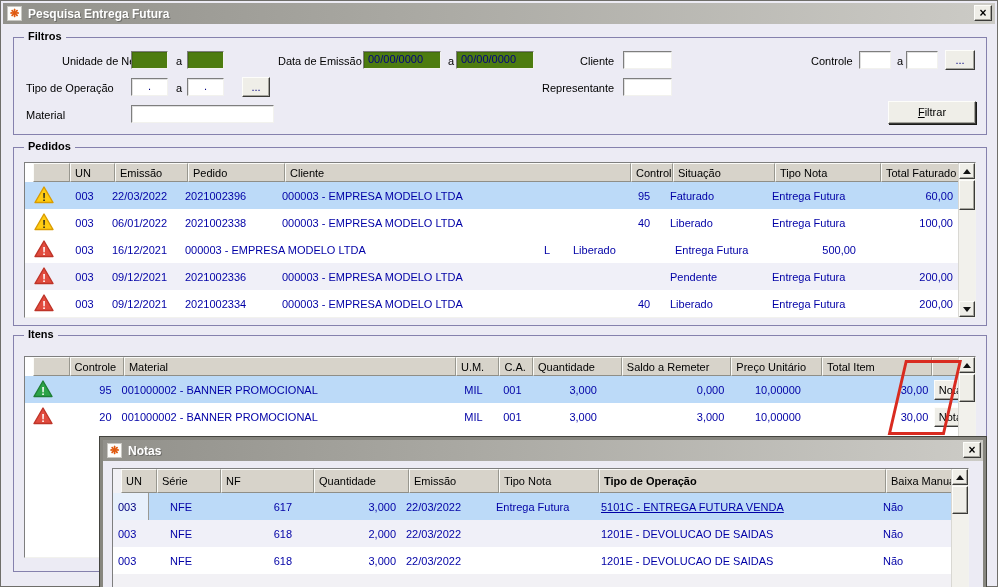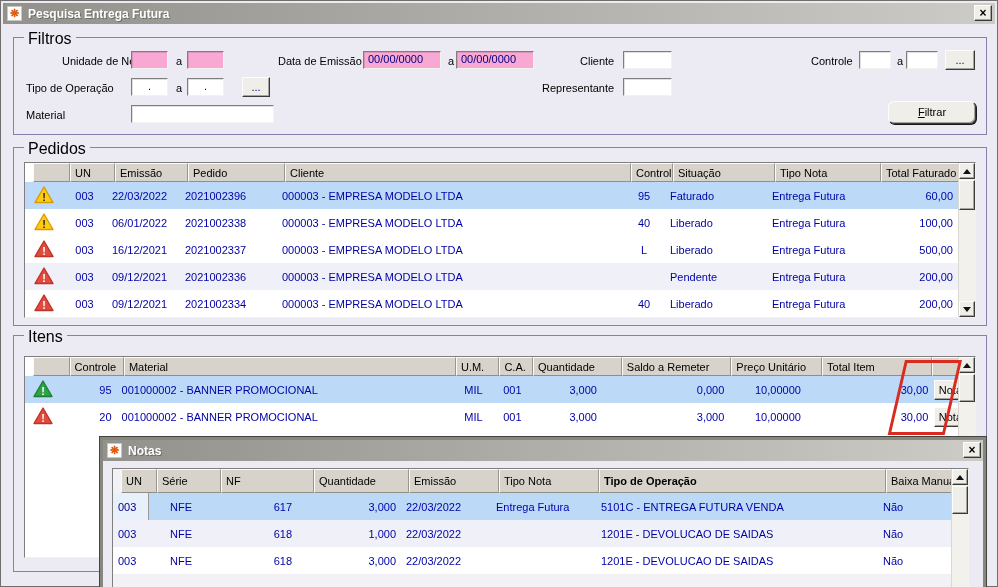--- a/index.html
+++ b/index.html
@@ -18,36 +18,36 @@
   .title-text { color:#FFFFFF; font-weight:bold; font-size:12px; margin-left:6px;
                 text-shadow:1px 1px 0 rgba(60,60,60,.45); }
   .close-btn { position:absolute; right:4px; top:2px; width:18px; height:16px;
                background:#EFEEE8; border:1px solid; border-color:#FDFDFA #3A3A38 #3A3A38 #FDFDFA;
                box-shadow:inset -1px -1px 0 #A5A49D; color:#000; font-size:12px; font-weight:bold;
                line-height:14px; text-align:center; cursor:default; }
 
   
   .groupbox { position:absolute; border:1px solid #8581AD; }
   .legend { position:absolute; left:10px; top:-8px; background:#ECEBF4; padding:0 4px;
-            font-size:16px; font-weight:normal; color:#000; }
+            font-size:11px; font-weight:bold; color:#000; }
 
   
   .flabel { position:absolute; font-size:11px; color:#000; white-space:nowrap; }
   .tfield { position:absolute; background:#FFF; border:1px solid;
             border-color:#7E7E7E #F2F2EE #F2F2EE #7E7E7E;
             box-shadow:inset 1px 1px 0 rgba(0,0,0,.12);
             font-family:"Liberation Sans", sans-serif;
             font-size:11px; color:#000080; padding:1px 4px; }
-  .tfield.yellow { background:#f9a8d4; }
+  .tfield.yellow { background:#4d7c0f; }
   .tfield.center { text-align:center; }
   .btn { position:absolute; background:#EFEEE8; border:1px solid;
          border-color:#FDFDFA #3A3A38 #3A3A38 #FDFDFA;
          box-shadow:inset -1px -1px 0 #A5A49D;
          font-size:11px; color:#000; text-align:center; cursor:default; }
-  .btn-strong { box-shadow:inset -1px -1px 0 #A5A49D, 1px 1px 0 #1A1A18;border-radius:6px; }
+  .btn-strong { box-shadow:inset -1px -1px 0 #A5A49D, 1px 1px 0 #1A1A18; }
   .uline1::first-letter { text-decoration:underline; }
 
   
   .grid { position:absolute; background:#FFF; border:1px solid;
           border-color:#7E7E7E #F2F2EE #F2F2EE #7E7E7E; overflow:hidden; }
   .thead { display:flex; height:19px;padding-left:8px; }
   .thead.tall { height:24px; }
   .hcell { background:#D7D3CA; border-top:1px solid #FBFBF8; border-left:1px solid #FBFBF8;
            border-right:1px solid #98978F; border-bottom:1px solid #8F8E87;
            display:flex; align-items:center; padding:0 4px; font-size:11px; color:#000;
@@ -213,21 +213,20 @@
 
         <div class="trow">
           <div class="tcell pc0 iconcell">
               <span><svg class="wicon" viewBox="0 0 20 18">
                   <path d="M10 1 L19 16.5 L1 16.5 Z" fill="#E14B3E" stroke="#BE3428" stroke-width="1.4" stroke-linejoin="round"></path>
                   <text x="10" y="14.5" text-anchor="middle" font-size="11" font-weight="bold" fill="#FFF">!</text>
                 </svg></span>
             </div>
           <div class="tcell pc1 c">003</div>
           <div class="tcell pc2">16/12/2021</div>
-          <div class="tcell pc3">2021002337</div>
           <div class="tcell pc4">000003 - EMPRESA MODELO LTDA</div>
           <div class="tcell pc5 c">L</div>
           <div class="tcell pc6">Liberado</div>
           <div class="tcell pc7">Entrega Futura</div>
           <div class="tcell pc8 r">500,00</div>
         </div>
 
         <div class="trow alt">
           <div class="tcell pc0 iconcell">
               <span><svg class="wicon" viewBox="0 0 20 18">
@@ -362,29 +361,29 @@
         <div class="hcell nc7">Baixa Manual</div>
       </div>
 
       <div class="trow sel">
         <div class="tcell nc0 cell-focus">003</div>
         <div class="tcell nc1 c">NFE</div>
         <div class="tcell nc2 r" style="padding-right:14px;text-align:right;">617</div>
         <div class="tcell nc3 r">3,000</div>
         <div class="tcell nc4">22/03/2022</div>
         <div class="tcell nc5">Entrega Futura</div>
-        <div class="tcell nc6" style="padding-left:10px;">5101C - ENTREGA FUTURA VENDA</div>
+        <div class="tcell nc6" style="padding-left:10px;text-decoration:underline;">5101C - ENTREGA FUTURA VENDA</div>
         <div class="tcell nc7">Não</div>
       </div>
 
       <div class="trow alt">
         <div class="tcell nc0">003</div>
         <div class="tcell nc1 c">NFE</div>
         <div class="tcell nc2 r" style="padding-right:14px;">618</div>
-        <div class="tcell nc3 r">1,000</div>
+        <div class="tcell nc3 r">2,000</div>
         <div class="tcell nc4">22/03/2022</div>
         <div class="tcell nc5"></div>
         <div class="tcell nc6" style="padding-left:10px;">1201E - DEVOLUCAO DE SAIDAS</div>
         <div class="tcell nc7">Não</div>
       </div>
 
       <div class="trow">
         <div class="tcell nc0">003</div>
         <div class="tcell nc1 c">NFE</div>
         <div class="tcell nc2 r" style="padding-right:14px;">618</div>

